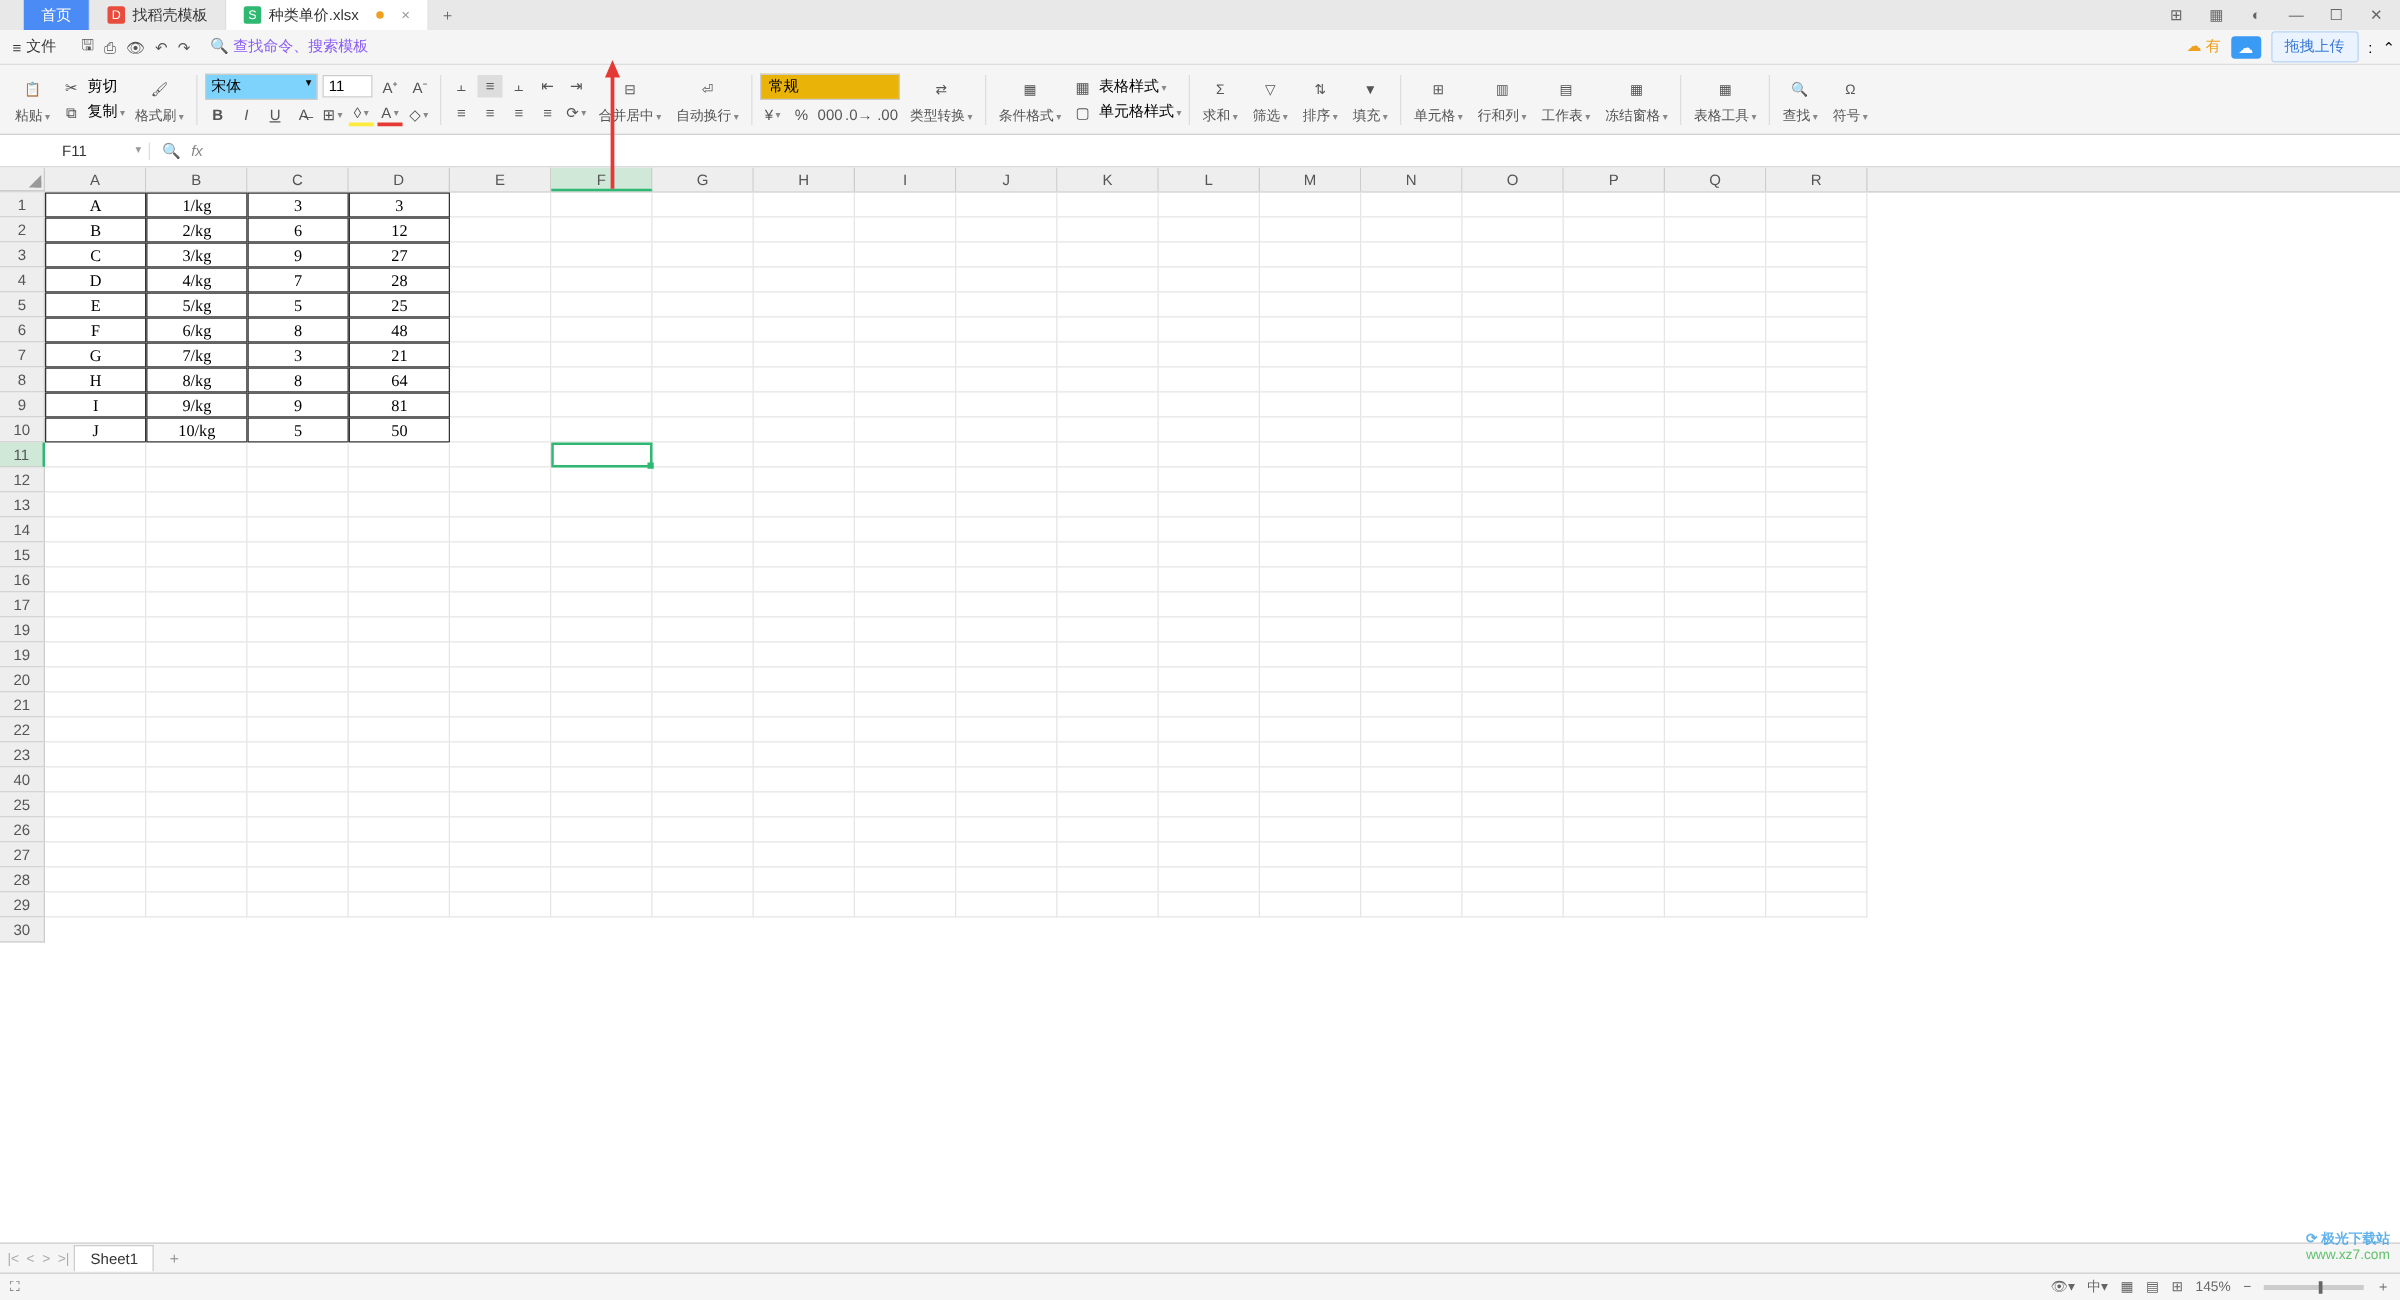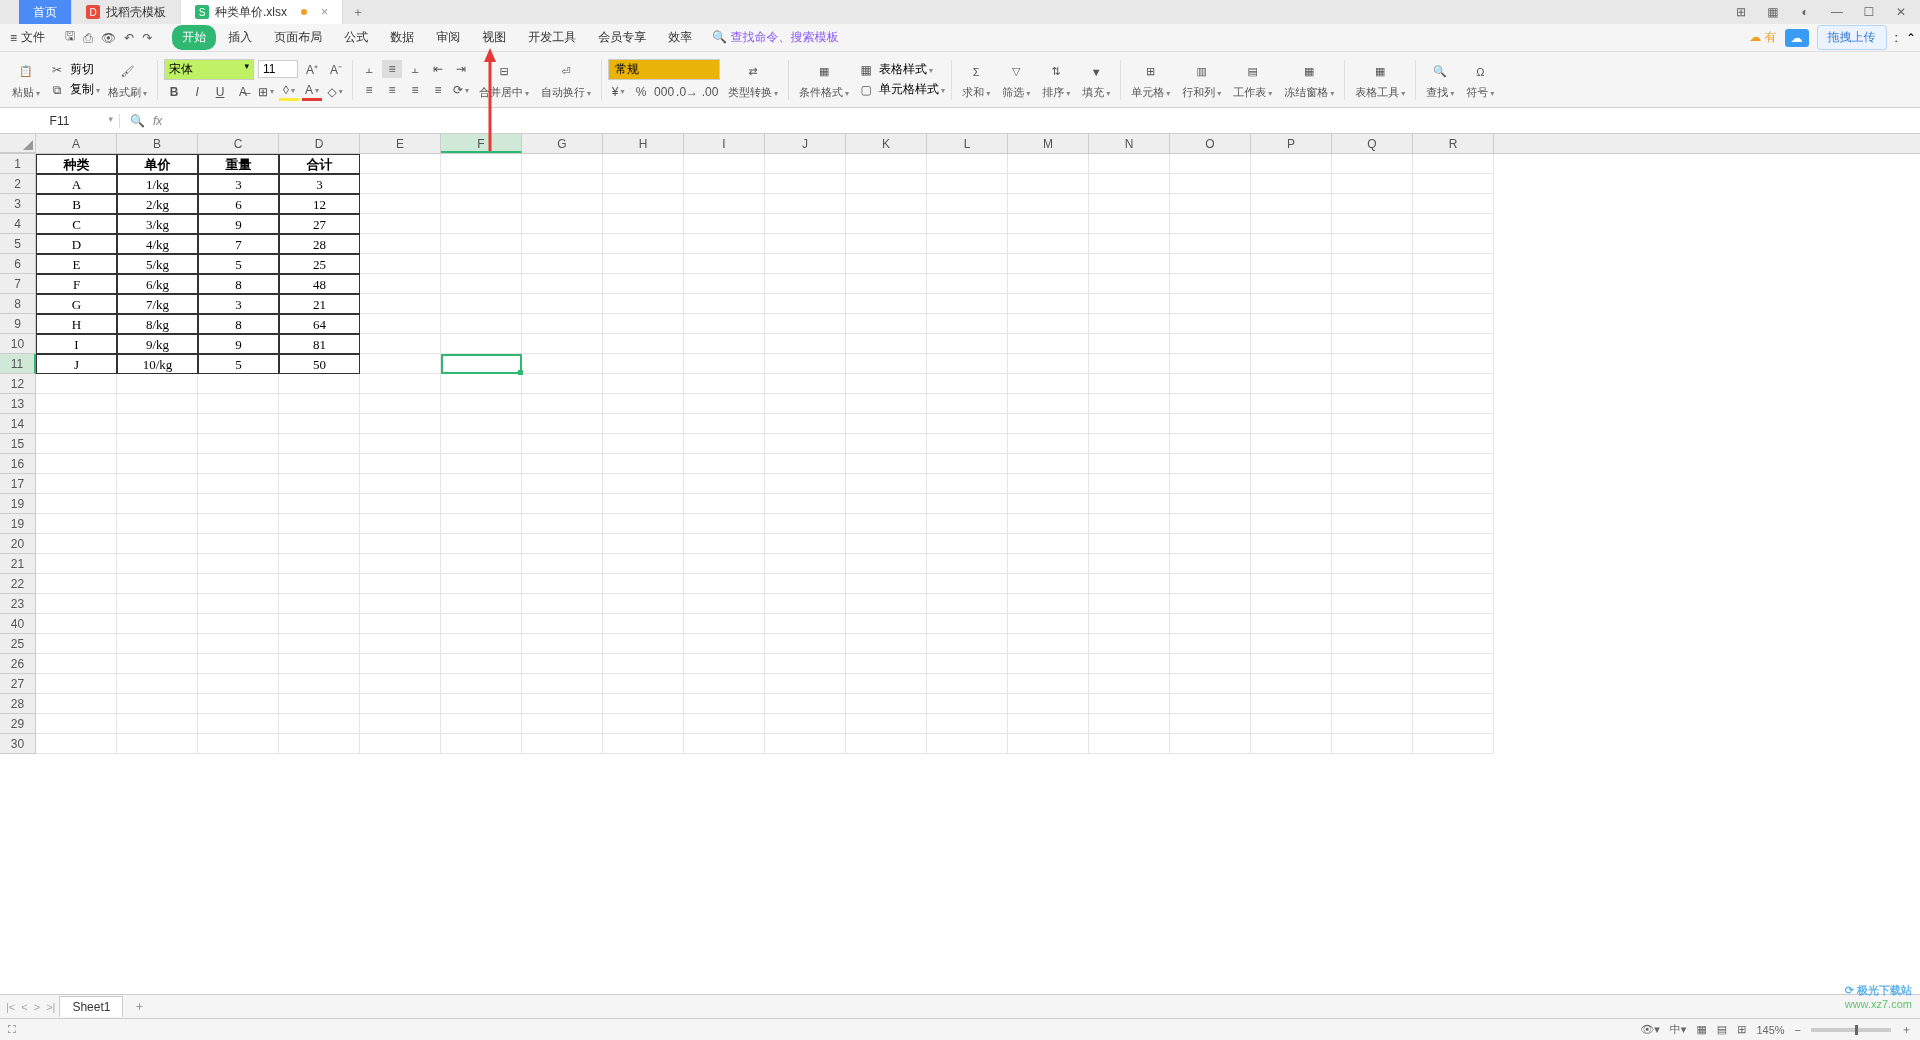--- a/index.html
+++ b/index.html
@@ -25,21 +25,21 @@
 .search-box { color: #8b5cf6; padding: 2px 8px; }
 .cloud-btn { background: #3a9bf5; color: #fff; padding: 2px 6px; border-radius: 3px; display: flex; align-items: center; gap: 4px; }
 .upload-btn { background: #eaf3ff; color: #3a7bd5; padding: 3px 10px; border: 1px solid #b8d4f5; border-radius: 3px; }
 .ribbon { height: 56px; background: #f5f5f5; border-bottom: 1px solid #d0d0d0; display: flex; align-items: center; padding: 2px 8px; gap: 4px; }
 .rgroup { display: flex; flex-direction: column; align-items: center; gap: 1px; padding: 0 4px; color: #555; font-size: 11px; }
 .rgroup-h { display: flex; align-items: center; gap: 4px; }
 .rgroup .label { font-size: 11px; }
 .rsep { width: 1px; height: 40px; background: #ddd; margin: 0 2px; }
 .ricon { width: 18px; height: 18px; display: inline-flex; align-items: center; justify-content: center; color: #555; }
 .ricon-lg { width: 24px; height: 24px; }
-.font-select { border: 1px solid #ccc; background: #bef264; padding: 1px 16px 1px 4px; font-size: 12px; min-width: 90px; position: relative; }
+.font-select { border: 1px solid #ccc; background: #7dd3fc; padding: 1px 16px 1px 4px; font-size: 12px; min-width: 90px; position: relative; }
 .size-select { border: 1px solid #ccc; background: #fff; padding: 1px 14px 1px 4px; font-size: 12px; width: 40px; }
 .fmt-row { display: flex; gap: 3px; }
 .fmt-btn { width: 20px; height: 18px; display: flex; align-items: center; justify-content: center; color: #555; font-size: 12px; }
 .drop-caret::after { content: "▾"; font-size: 8px; margin-left: 2px; color: #888; }
 .namebox-row { height: 26px; background: #fff; border-bottom: 1px solid #d0d0d0; display: flex; align-items: center; }
 .namebox { width: 120px; border-right: 1px solid #ddd; padding: 0 8px; text-align: center; color: #333; position: relative; }
 .namebox::after { content: "▾"; position: absolute; right: 6px; font-size: 9px; color: #999; }
 .fx-area { display: flex; align-items: center; gap: 8px; padding: 0 10px; flex: 1; color: #888; }
 .grid-area { position: relative; height: calc(100vh - 156px); overflow: hidden; }
 .col-headers { display: flex; height: 20px; background: #eee; border-bottom: 1px solid #ccc; }
@@ -100,32 +100,20 @@
 <div class="menubar">
   <div class="menu-left">
     <span class="menu-file">≡ <span>文件</span></span>
     <div class="menu-icons">
       <span>🖫</span>
       <span>⎙</span>
       <span>👁</span>
       <span>↶</span>
       <span>↷</span>
     </div>
-    <div class="menu-tabs" id="menu-tabs">
-        <div class="menu-tab active">开始</div>
-        <div class="menu-tab">插入</div>
-        <div class="menu-tab">页面布局</div>
-        <div class="menu-tab">公式</div>
-        <div class="menu-tab">数据</div>
-        <div class="menu-tab">审阅</div>
-        <div class="menu-tab">视图</div>
-        <div class="menu-tab">开发工具</div>
-        <div class="menu-tab">会员专享</div>
-        <div class="menu-tab">效率</div>
-      </div>
   </div>
   <div class="search-box">🔍 <span>查找命令、搜索模板</span></div>
   <div class="menubar-right">
     <span style="color:#f0a020;">☁ <span>有</span></span>
     <span class="cloud-btn">☁</span>
     <span class="upload-btn">拖拽上传</span>
     <span>:</span>
     <span>⌃</span>
   </div>
 </div>
@@ -338,40 +326,20 @@
         <div class="row-h">40</div>
         <div class="row-h">25</div>
         <div class="row-h">26</div>
         <div class="row-h">27</div>
         <div class="row-h">28</div>
         <div class="row-h">29</div>
         <div class="row-h">30</div>
       </div>
     <div class="cells" id="cells">
         <div class="cell-row">
-          <div class="cell b hdr">种类</div>
-          <div class="cell b hdr">单价</div>
-          <div class="cell b hdr">重量</div>
-          <div class="cell b hdr">合计</div>
-          <div class="cell"></div>
-          <div class="cell"></div>
-          <div class="cell"></div>
-          <div class="cell"></div>
-          <div class="cell"></div>
-          <div class="cell"></div>
-          <div class="cell"></div>
-          <div class="cell"></div>
-          <div class="cell"></div>
-          <div class="cell"></div>
-          <div class="cell"></div>
-          <div class="cell"></div>
-          <div class="cell"></div>
-          <div class="cell"></div>
-        </div>
-        <div class="cell-row">
           <div class="cell b serif">A</div>
           <div class="cell b serif">1/kg</div>
           <div class="cell b serif">3</div>
           <div class="cell b serif">3</div>
           <div class="cell"></div>
           <div class="cell"></div>
           <div class="cell"></div>
           <div class="cell"></div>
           <div class="cell"></div>
           <div class="cell"></div>

